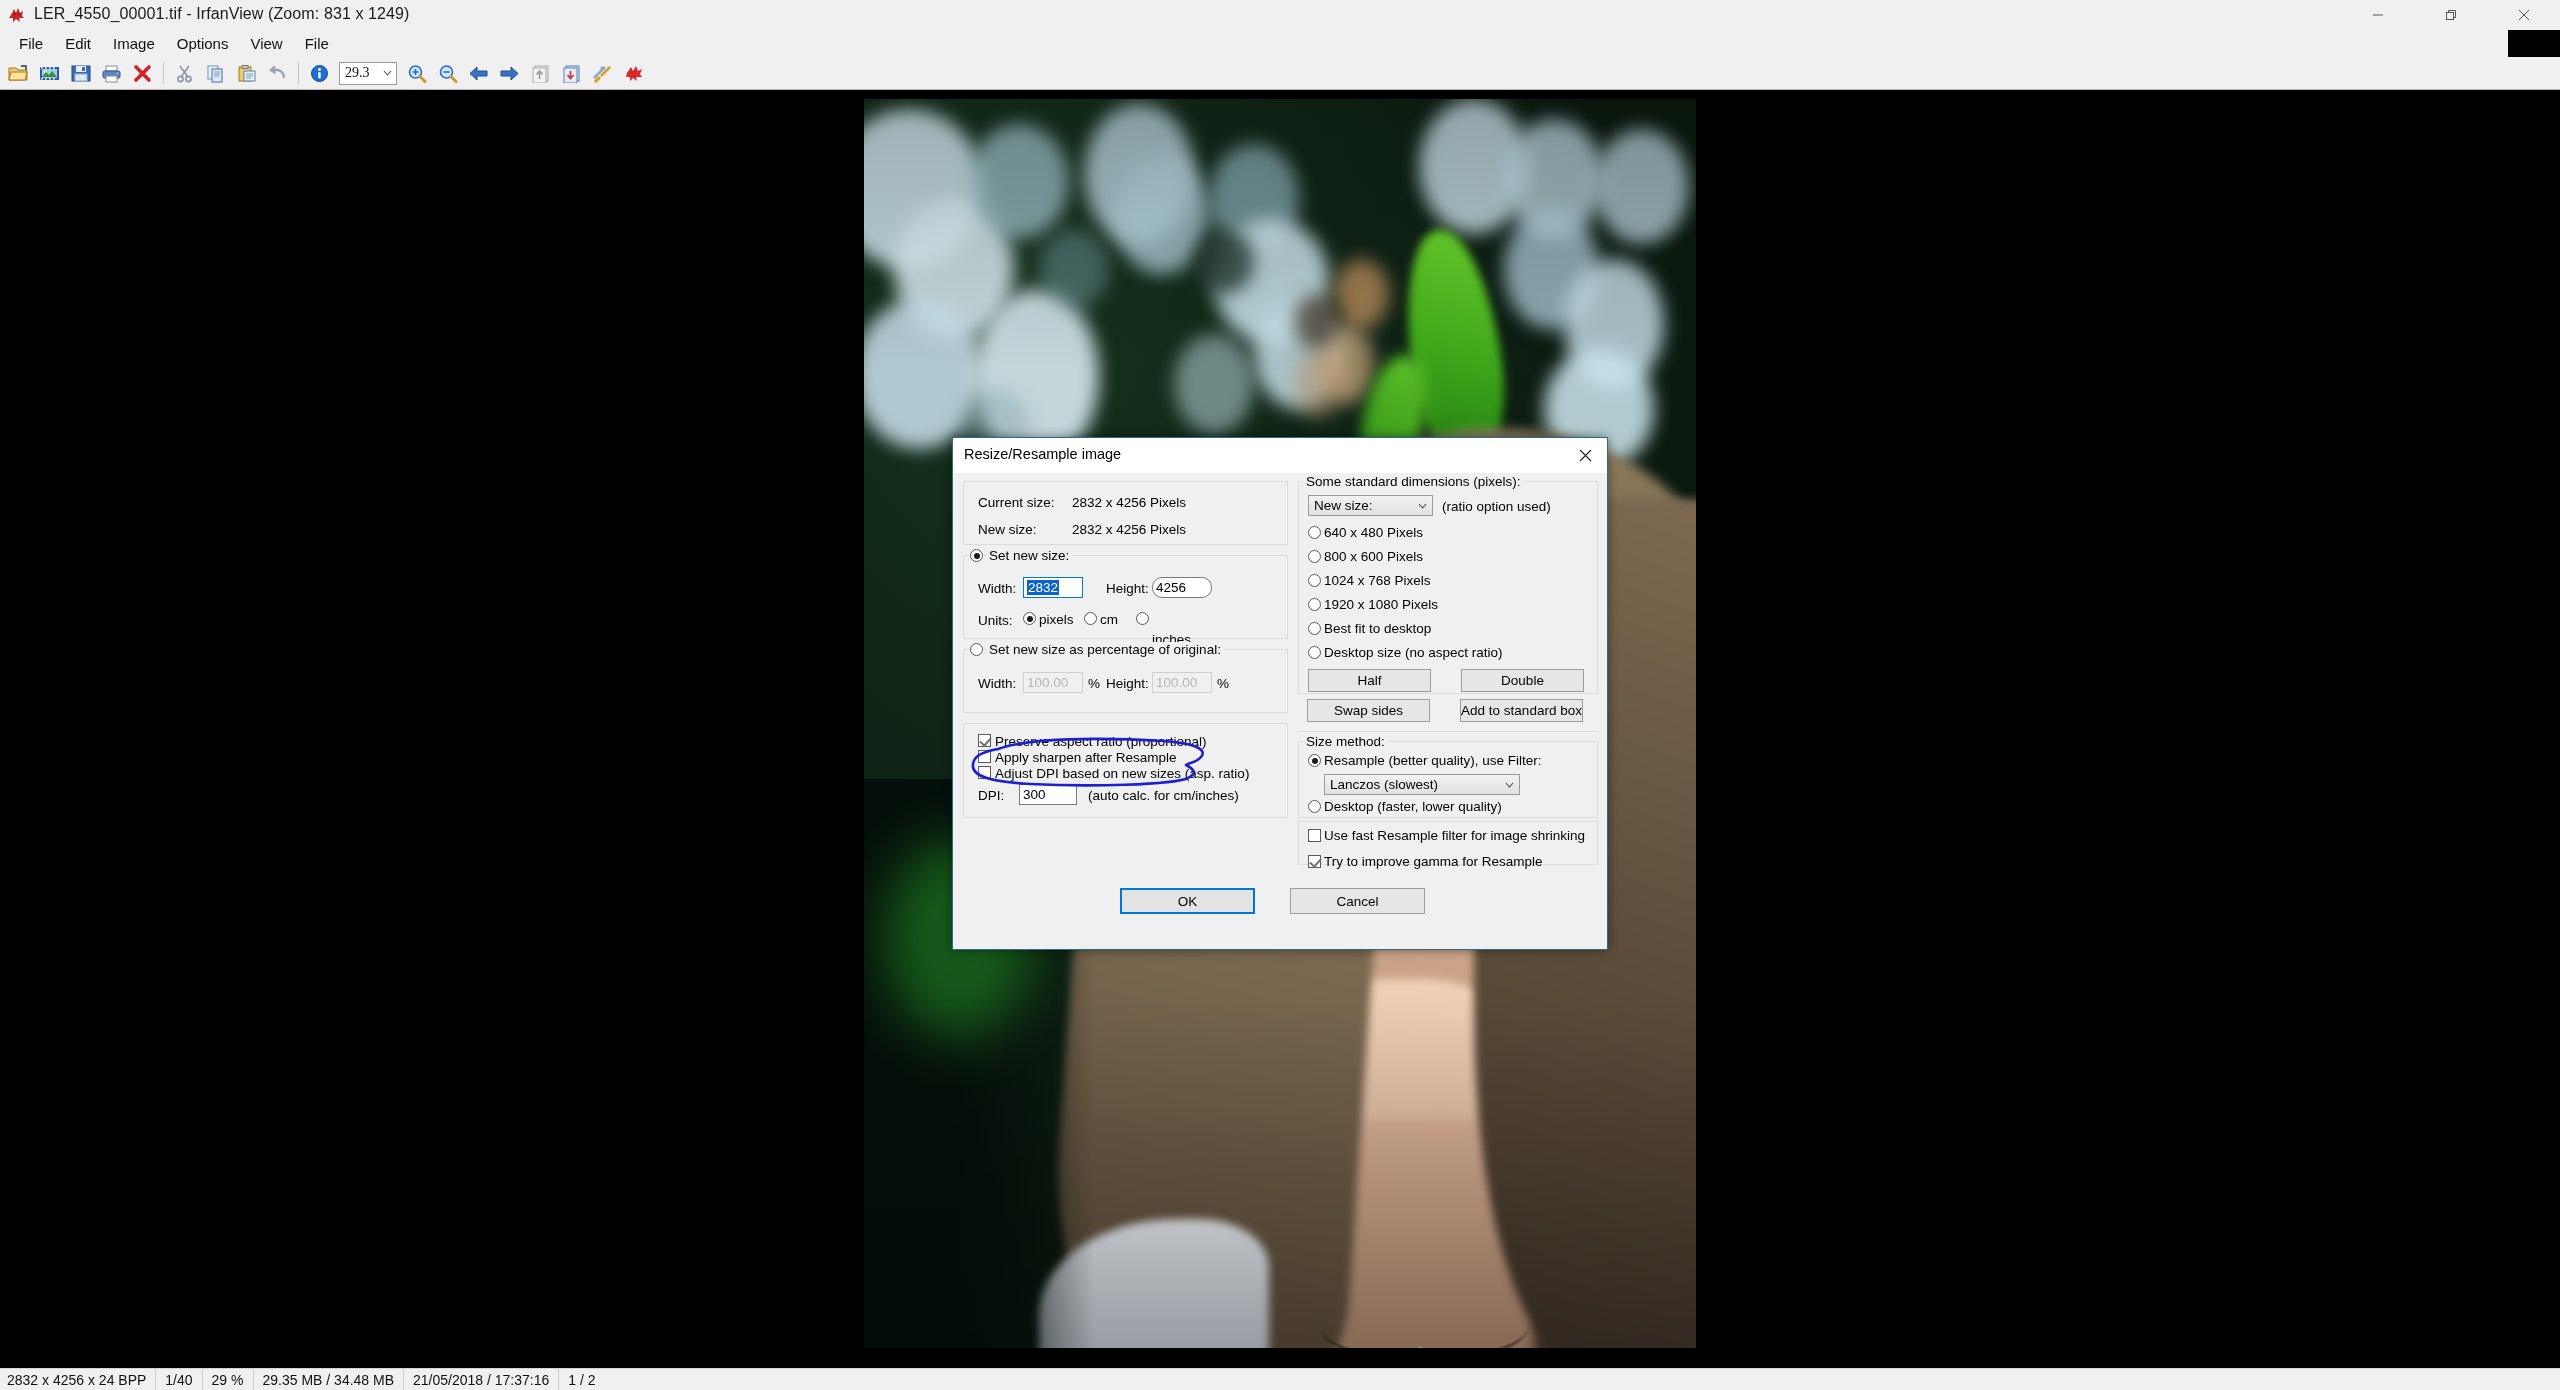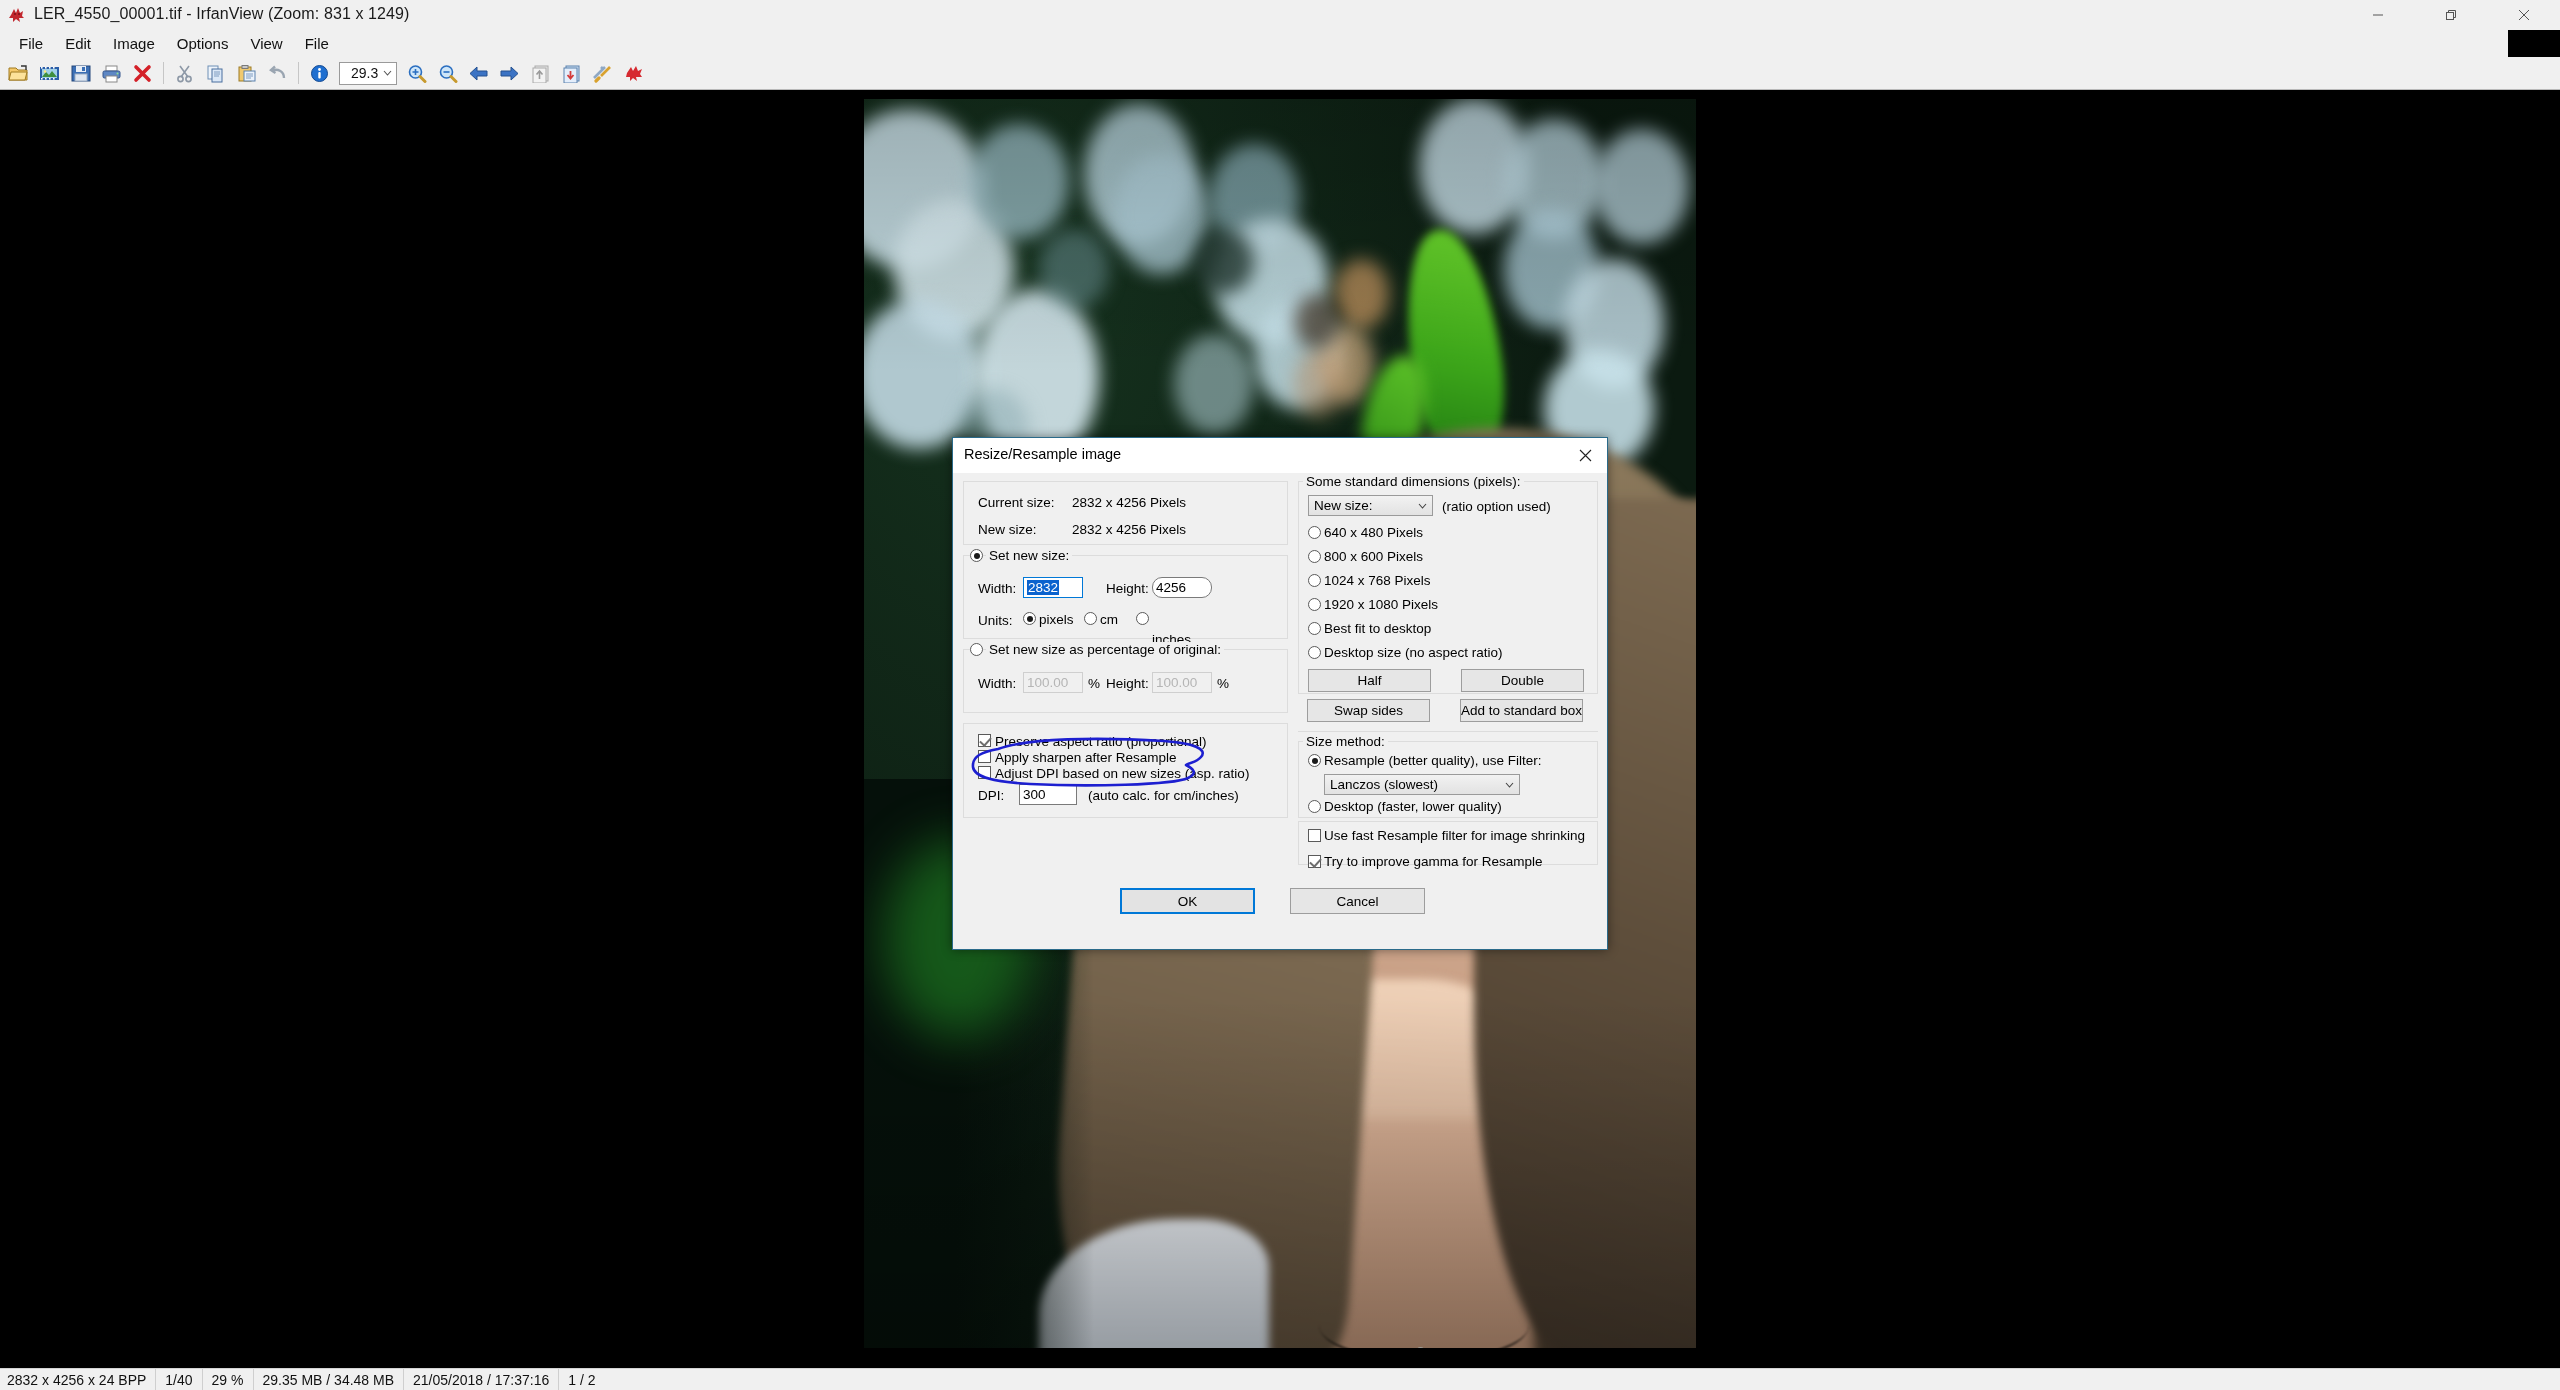--- a/index.html
+++ b/index.html
@@ -21,21 +21,21 @@
 
   
   .menubar{position:absolute;left:0;top:30px;width:2508px;height:27px;background:#f0f0f0;display:flex;align-items:center;padding-left:8px;box-sizing:border-box;}
   .menu-item{font-size:15px;color:#111;padding:4px 11px;cursor:default;}
 
   
   .toolbar{position:absolute;left:0;top:57px;width:2560px;height:33px;background:#f0f0f0;border-bottom:1px solid #b9b9b9;display:flex;align-items:center;padding-left:3px;box-sizing:border-box;}
   .tbtn{width:31px;height:29px;display:flex;align-items:center;justify-content:center;border:1px solid transparent;box-sizing:border-box;}
   .tsep{width:1px;height:22px;background:#c6c6c6;margin:0 5px;}
   .zoombox{width:58px;height:23px;border:1px solid #9a9a9a;background:#fff;display:flex;align-items:center;margin:0 4px;box-sizing:border-box;}
-  .zoombox .zv{flex:1;font-size:14px;color:#111;padding-left:11px;}
+  .zoombox .zv{flex:1;font-size:14px;color:#111;padding-left:5px;font-family:Liberation Serif, serif;}
   .zoombox .zarrow{width:18px;display:flex;align-items:center;justify-content:center;}
 
   
   .canvas{position:absolute;left:0;top:90px;width:2560px;height:1278px;background:#000;overflow:hidden;}
   .photo{position:absolute;left:864px;top:9px;width:832px;height:1249px;overflow:hidden;background:#0a1a10;}
   .photo .layer{position:absolute;inset:0;}
   .bokeh{position:absolute;border-radius:50%;filter:blur(9px);}
 
   
   .statusbar{position:absolute;left:0;top:1368px;width:2560px;height:22px;background:#f0f0f0;border-top:1px solid #d3d3d3;display:flex;align-items:center;box-sizing:border-box;}

